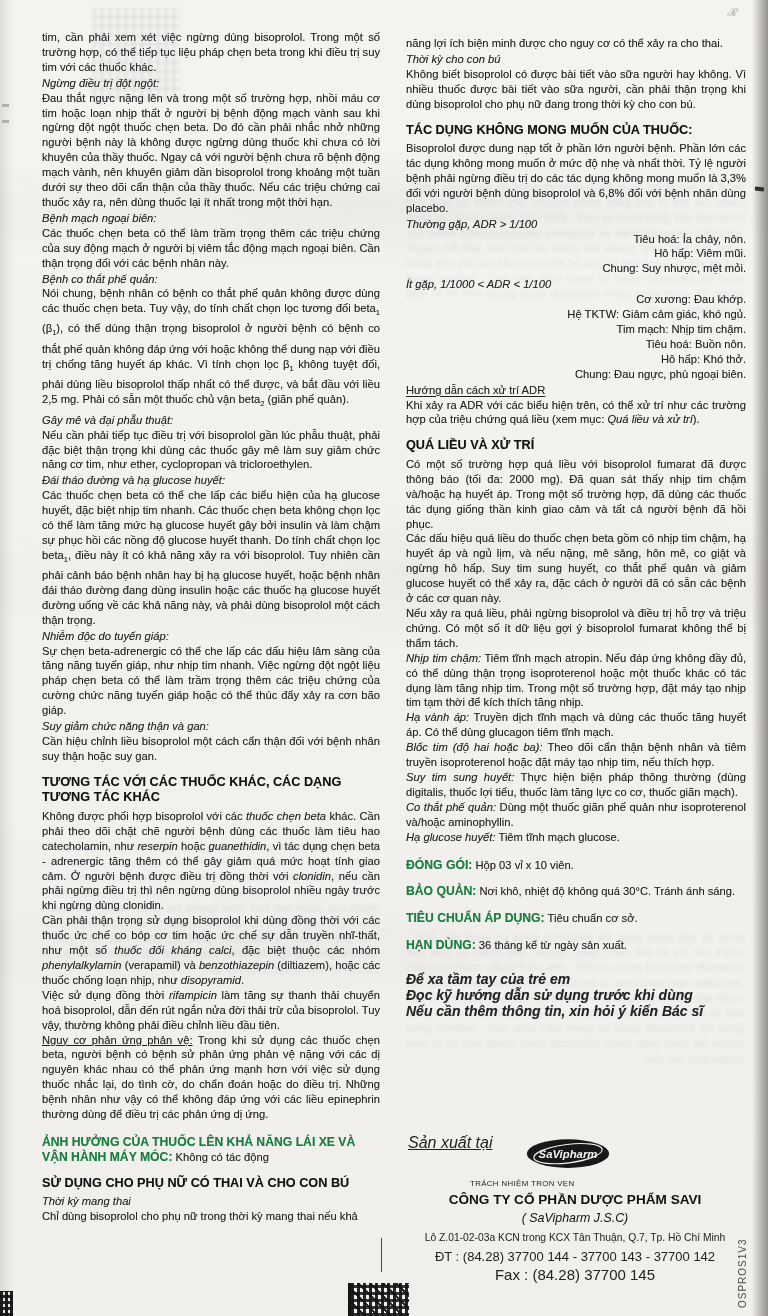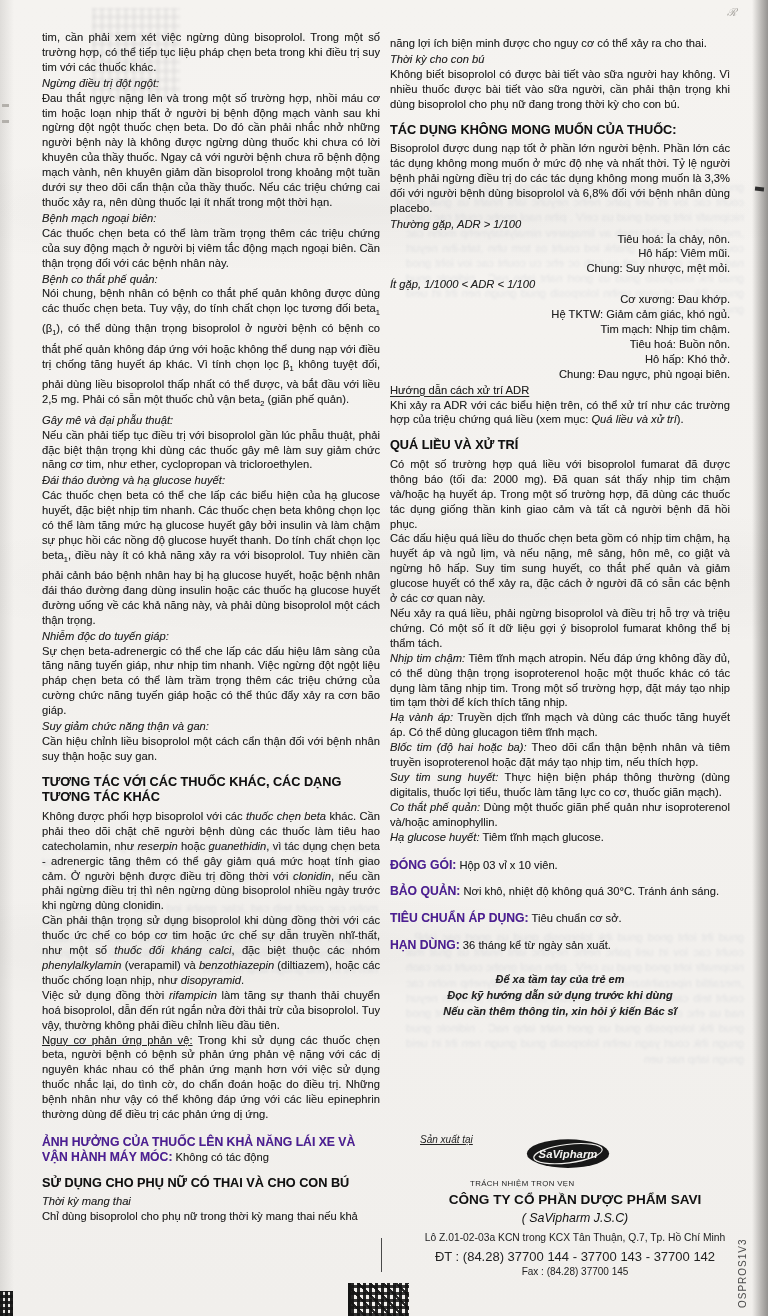--- a/index.html
+++ b/index.html
@@ -8,49 +8,49 @@
     background:
       radial-gradient(ellipse 700px 90px at 45% 16%, rgba(0,0,0,0.035), transparent 70%),
       radial-gradient(ellipse 800px 110px at 60% 44%, rgba(0,0,0,0.03), transparent 70%),
       radial-gradient(ellipse 600px 80px at 30% 72%, rgba(0,0,0,0.028), transparent 70%),
       linear-gradient(#f5f3f0,#f1efec);
     font-family:"Liberation Sans", sans-serif;
     color:#222;
   }
   .col{position:absolute;font-size:11.2px;line-height:14.9px;text-align:justify;}
   #left-col{left:42px;top:30px;width:338px;}
-  #right-col{left:390px;top:36px;width:340px;}
+  #right-col{left:406px;top:36px;width:340px;}
   .b{margin:0;text-shadow:0 0 .5px rgba(40,40,40,.35);}
   .b-p{text-align:justify;}
   .b-pl{text-align:right;}
   .b-hi{font-style:italic;text-align:left;margin-top:1px;}
   .b-hu{text-align:left;margin-top:1px;}
   .b-hu u{text-underline-offset:2px;}
   .b-h{font-weight:bold;font-size:12.7px;line-height:15.6px;color:#111;margin:11px 0 3px;text-align:left;}
   .b-hp{margin:12px 0 2px;text-align:left;}
-  .b-hp b{font-size:12.2px;color:#4c1d95;}
+  .b-hp b{font-size:12.2px;color:#15803d;}
   .b-p + .b-hp{margin-top:13px;}
-  .b-cl{text-align:center;font-weight:bold;font-style:italic;margin:1px 0;font-size:11px;}
+  .b-cl{font-weight:bold;font-style:italic;margin:1px 0;font-size:14px;}
   .b-hp + .b-cl{margin-top:19px;}
   .col > .b:first-child{margin-top:0;}
   sub{font-size:7.5px;}
   u{text-decoration-thickness:1px;text-align:right;}
 
   
   #footer{position:absolute;left:404px;top:1122px;width:342px;height:190px;}
-  #made-in{position:absolute;left:16px;top:12px;font-size:10px;font-style:italic;text-decoration:underline;}
+  #made-in{position:absolute;left:4px;top:12px;font-size:16px;font-style:italic;text-decoration:underline;}
   #logo{position:absolute;left:122px;top:16px;width:84px;height:38px;}
   #logo-tagline{position:absolute;left:66px;top:57px;width:200px;
     font-size:7.8px;letter-spacing:.4px;color:#222;}
   .ftr-line{position:absolute;left:0;width:342px;text-align:center;}
   #company-name{top:70px;font-weight:bold;font-size:13.6px;color:#111;}
   #company-short{top:89px;font-weight:normal;font-style:italic;font-size:12.4px;color:#111;}
   #company-address{top:110px;font-size:10.3px;}
   #company-phone{top:127px;font-size:13px;}
-  #company-fax{top:144px;font-size:10px;}
+  #company-fax{top:144px;font-size:15px;}
 
   
   #edge-right{position:absolute;right:0;top:0;width:16px;height:1316px;
     background:linear-gradient(90deg, rgba(0,0,0,0) 0%, rgba(95,92,89,.40) 60%, rgba(70,68,66,.55) 100%);}
   #edge-left{position:absolute;left:0;top:0;width:14px;height:1316px;
     background:linear-gradient(90deg, rgba(120,118,115,.18), rgba(0,0,0,0));}
   #vertical-code{position:absolute;left:737px;top:1178px;height:130px;
     writing-mode:vertical-rl;transform:rotate(180deg);font-size:10px;letter-spacing:1px;color:#4a4a4a;}
   #datamatrix{position:absolute;left:348px;top:1283px;width:58px;height:33px;
     border-left:3px solid #141414;border-bottom:3px solid #141414;

